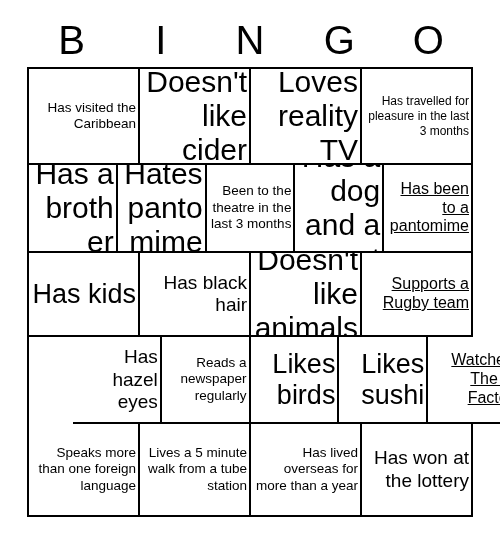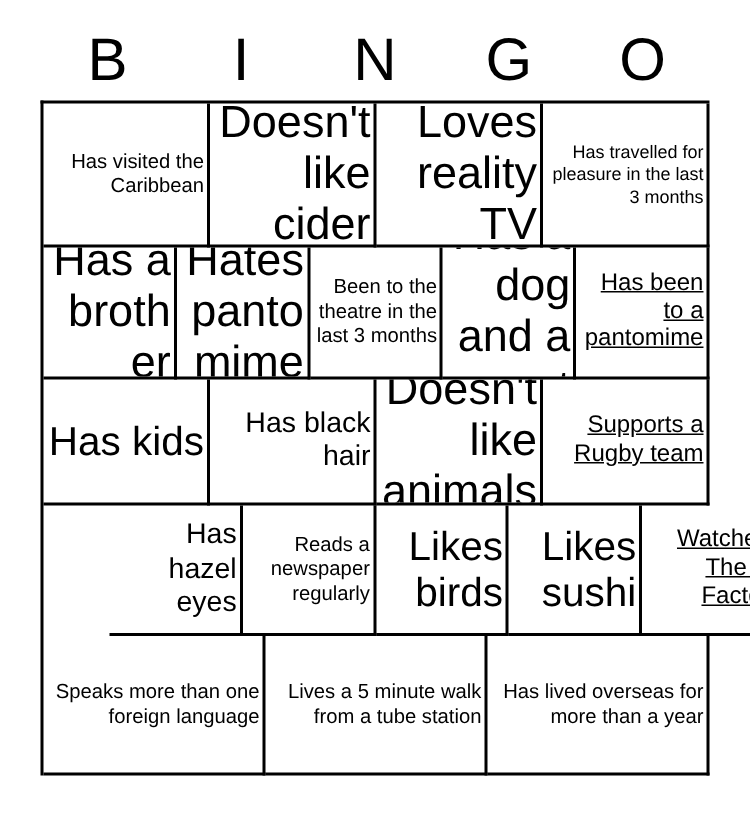--- a/index.html
+++ b/index.html
@@ -181,16 +181,19 @@
     <div class="grid-row r4">
       <div class="cell fs-xs">
           <span class="txt">Speaks more than one foreign language</span>
         </div>
       <div class="cell fs-xs">
           <span class="txt">Lives a 5 minute walk from a tube station</span>
         </div>
       <div class="cell fs-xs">
           <span class="txt">Has lived overseas for more than a year</span>
         </div>
+      <div class="cell fs-md">
+          <span class="txt">Has won at the lottery</span>
+        </div>
     </div>
 
   </div>
 </div>
 
 </body></html>

